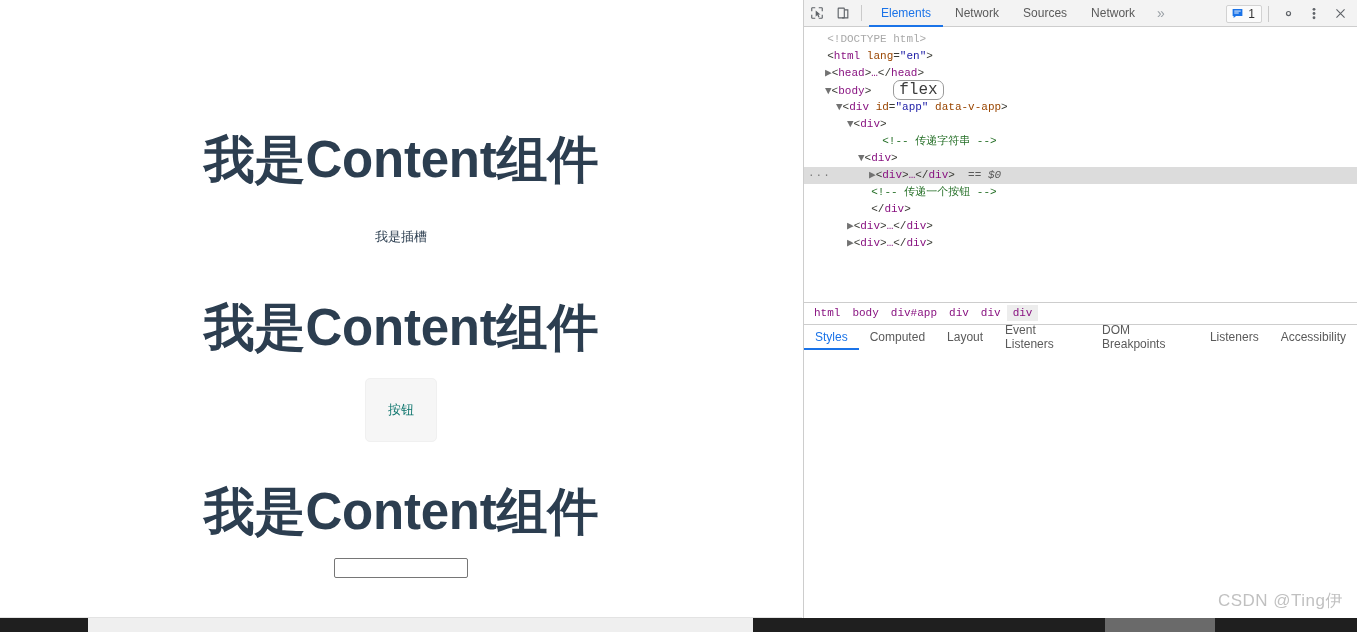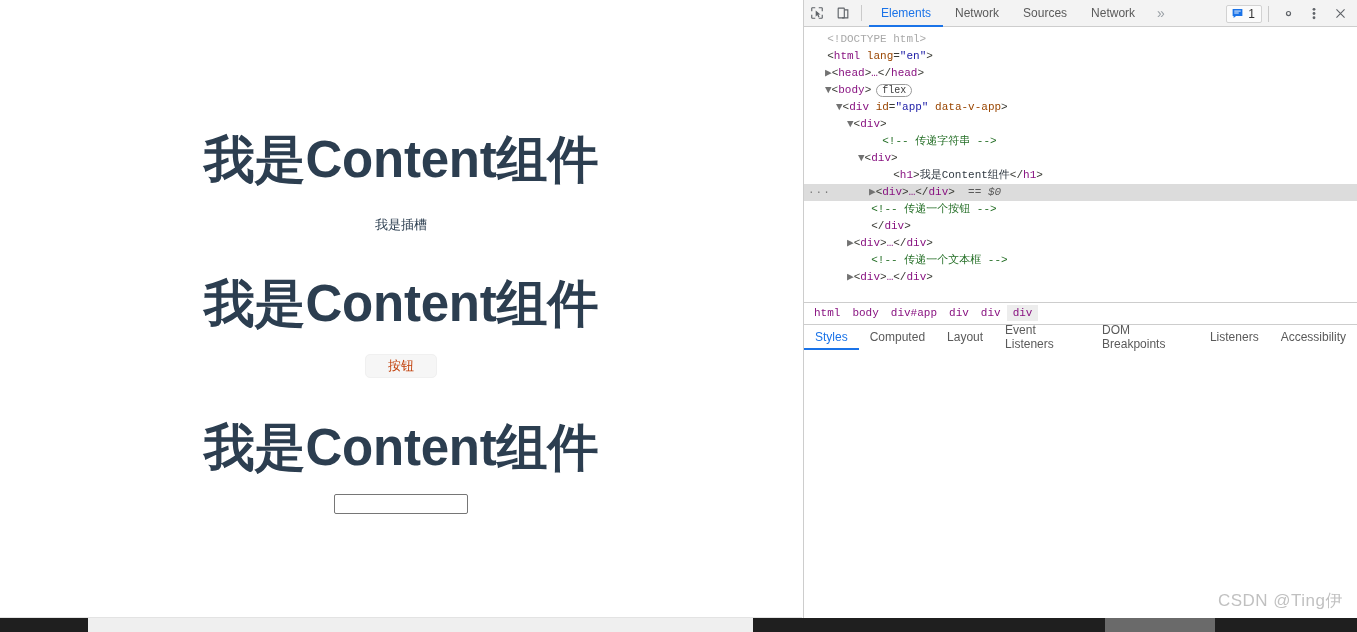--- a/index.html
+++ b/index.html
@@ -35,35 +35,35 @@
     font-weight: bold;
     color: #2c3e50;
     margin: 0;
     line-height: 1.18;
     letter-spacing: -0.2px;
     text-align: center;
   }
   .slot-text {
     font-size: 13px;
     color: #2c3e50;
-    margin: 0;
+    margin: 12px;
     padding: 0;
     text-align: center;
   }
   .block-1 { margin-top: 112px; }
   .block-gap-a { height: 40px; }
   .block-gap-b { height: 40px; }
   .slot-button {
     font-family: Liberation Sans, sans-serif;
     font-size: 13px;
-    color: #c2410c;
+    color: #0f766e;
     background: #f6f6f6;
     border: 1px solid #f0f0f0;
     border-radius: 5px;
-    padding: 3px 22px;
+    padding: 23px 22px;
     cursor: pointer;
     line-height: 1.2;
   }
   .slot-input {
     font-family: "Liberation Sans", sans-serif;
     font-size: 13px;
     width: 126px;
     height: 16px;
     padding: 1px 3px;
     border: 1px solid #767676;
@@ -428,31 +428,29 @@
             <path d="M3 3l10 10M13 3L3 13" stroke="#5f6368" stroke-width="1.4"></path>
           </svg>
         </div>
       </div>
     </div>
 
     <div class="dom-tree" id="dom-tree">
         <div class="dom-row" style="padding-left: 10px;"><span class="tw">  </span><span class="doctype">&lt;!DOCTYPE html&gt;</span></div>
         <div class="dom-row" style="padding-left: 10px;"><span class="tw">  </span><span class="punct">&lt;</span><span class="tag">html</span><span class="punct"> </span><span class="attr">lang</span><span class="punct">=</span><span class="val">"en"</span><span class="punct">&gt;</span></div>
         <div class="dom-row" style="padding-left: 21px;"><span class="tw">▶</span><span class="punct">&lt;</span><span class="tag">head</span><span class="punct">&gt;</span><span class="ell">…</span><span class="punct">&lt;/</span><span class="tag">head</span><span class="punct">&gt;</span></div>
-        <div class="dom-row" style="padding-left: 21px;"><span class="tw">▼</span><span class="punct">&lt;</span><span class="tag">body</span><span class="punct">&gt;</span><span style="border: 1px solid rgb(154, 154, 154); border-radius: 7px; padding: 0px 5px; margin-left: 5px; font-size: 10px; color: rgb(60, 60, 60); background: rgb(255, 255, 255);">flex</span></div>
+        <div class="dom-row" style="padding-left: 21px;"><span class="tw">▼</span><span class="punct">&lt;</span><span class="tag">body</span><span class="punct">&gt;</span><span style="border: 1px solid rgb(154, 154, 154); border-radius: 7px; padding: 0px 5px; margin-left: 22px; font-size: 16px; color: rgb(60, 60, 60); background: rgb(255, 255, 255);">flex</span></div>
         <div class="dom-row" style="padding-left: 32px;"><span class="tw">▼</span><span class="punct">&lt;</span><span class="tag">div</span><span class="punct"> </span><span class="attr">id</span><span class="punct">=</span><span class="val">"app"</span><span class="punct"> </span><span class="attr">data-v-app</span><span class="punct">&gt;</span></div>
         <div class="dom-row" style="padding-left: 43px;"><span class="tw">▼</span><span class="punct">&lt;</span><span class="tag">div</span><span class="punct">&gt;</span></div>
         <div class="dom-row" style="padding-left: 65px;"><span class="tw">  </span><span class="cmt">&lt;!-- 传递字符串 --&gt;</span></div>
         <div class="dom-row" style="padding-left: 54px;"><span class="tw">▼</span><span class="punct">&lt;</span><span class="tag">div</span><span class="punct">&gt;</span></div>
-        <div class="dom-row" style="padding-left: 76px;"><span class="tw">  </span><span class="punct">&lt;</span><span class="tag">h1</span><span class="punct">&gt;</span><span class="txt">我是Content组件</span><span class="punct">&lt;/</span><span class="tag">h1</span><span class="punct">&gt;</span></div>
         <div class="dom-row selected" style="padding-left: 65px;"><span class="ellipsis-badge">···</span><span class="tw">▶</span><span class="punct">&lt;</span><span class="tag">div</span><span class="punct">&gt;</span><span class="ell">…</span><span class="punct">&lt;/</span><span class="tag">div</span><span class="punct">&gt;</span><span class="sel0">  == $0</span></div>
         <div class="dom-row" style="padding-left: 54px;"><span class="tw">  </span><span class="cmt">&lt;!-- 传递一个按钮 --&gt;</span></div>
         <div class="dom-row" style="padding-left: 54px;"><span class="tw">  </span><span class="punct">&lt;/</span><span class="tag">div</span><span class="punct">&gt;</span></div>
         <div class="dom-row" style="padding-left: 43px;"><span class="tw">▶</span><span class="punct">&lt;</span><span class="tag">div</span><span class="punct">&gt;</span><span class="ell">…</span><span class="punct">&lt;/</span><span class="tag">div</span><span class="punct">&gt;</span></div>
-        <div class="dom-row" style="padding-left: 54px;"><span class="tw">  </span><span class="cmt">&lt;!-- 传递一个文本框 --&gt;</span></div>
         <div class="dom-row" style="padding-left: 43px;"><span class="tw">▶</span><span class="punct">&lt;</span><span class="tag">div</span><span class="punct">&gt;</span><span class="ell">…</span><span class="punct">&lt;/</span><span class="tag">div</span><span class="punct">&gt;</span></div>
         <div class="dom-row" style="padding-left: 43px;"></div>
       </div>
 
     <div class="dt-breadcrumb" id="breadcrumb">
         <span class="crumb">html</span>
         <span class="crumb">body</span>
         <span class="crumb">div#app</span>
         <span class="crumb">div</span>
         <span class="crumb">div</span>

